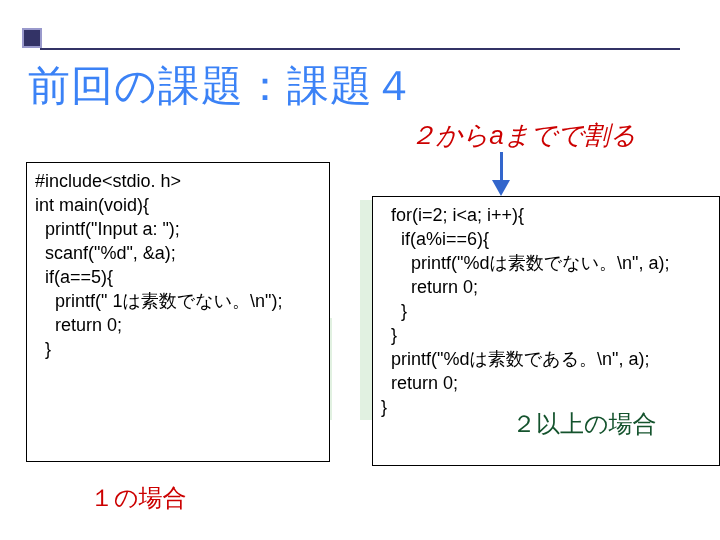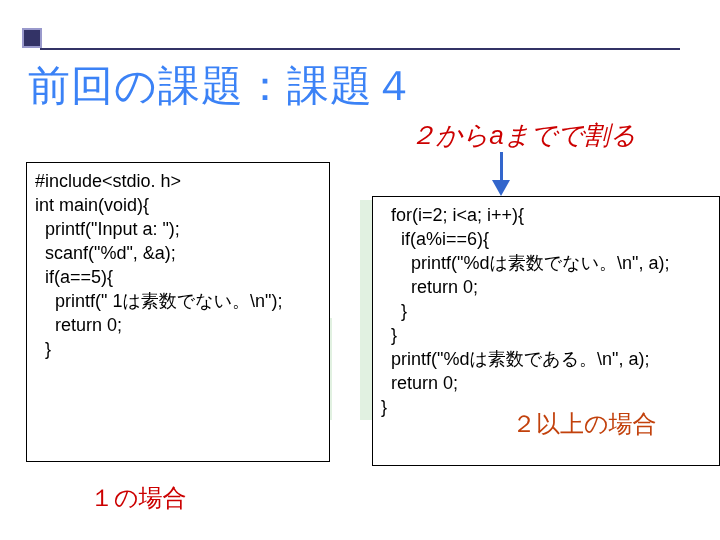--- a/index.html
+++ b/index.html
@@ -121,21 +121,21 @@
     left: 90px;
     font-size: 24px;
     color: #cc0000;
     font-family: Liberation Mono, monospace;
   }
   .caption-right {
     position: absolute;
     top: 408px;
     left: 512px;
     font-size: 24px;
-    color: #c2410c;
+    color: #14532d;
   }
 </style>
 </head>
 <body>
 
 <div class="bullet"></div>
 <div class="hr"></div>
 
 <div class="title">前回の課題：課題４</div>
 <div class="subtitle">２からaまでで割る</div>

